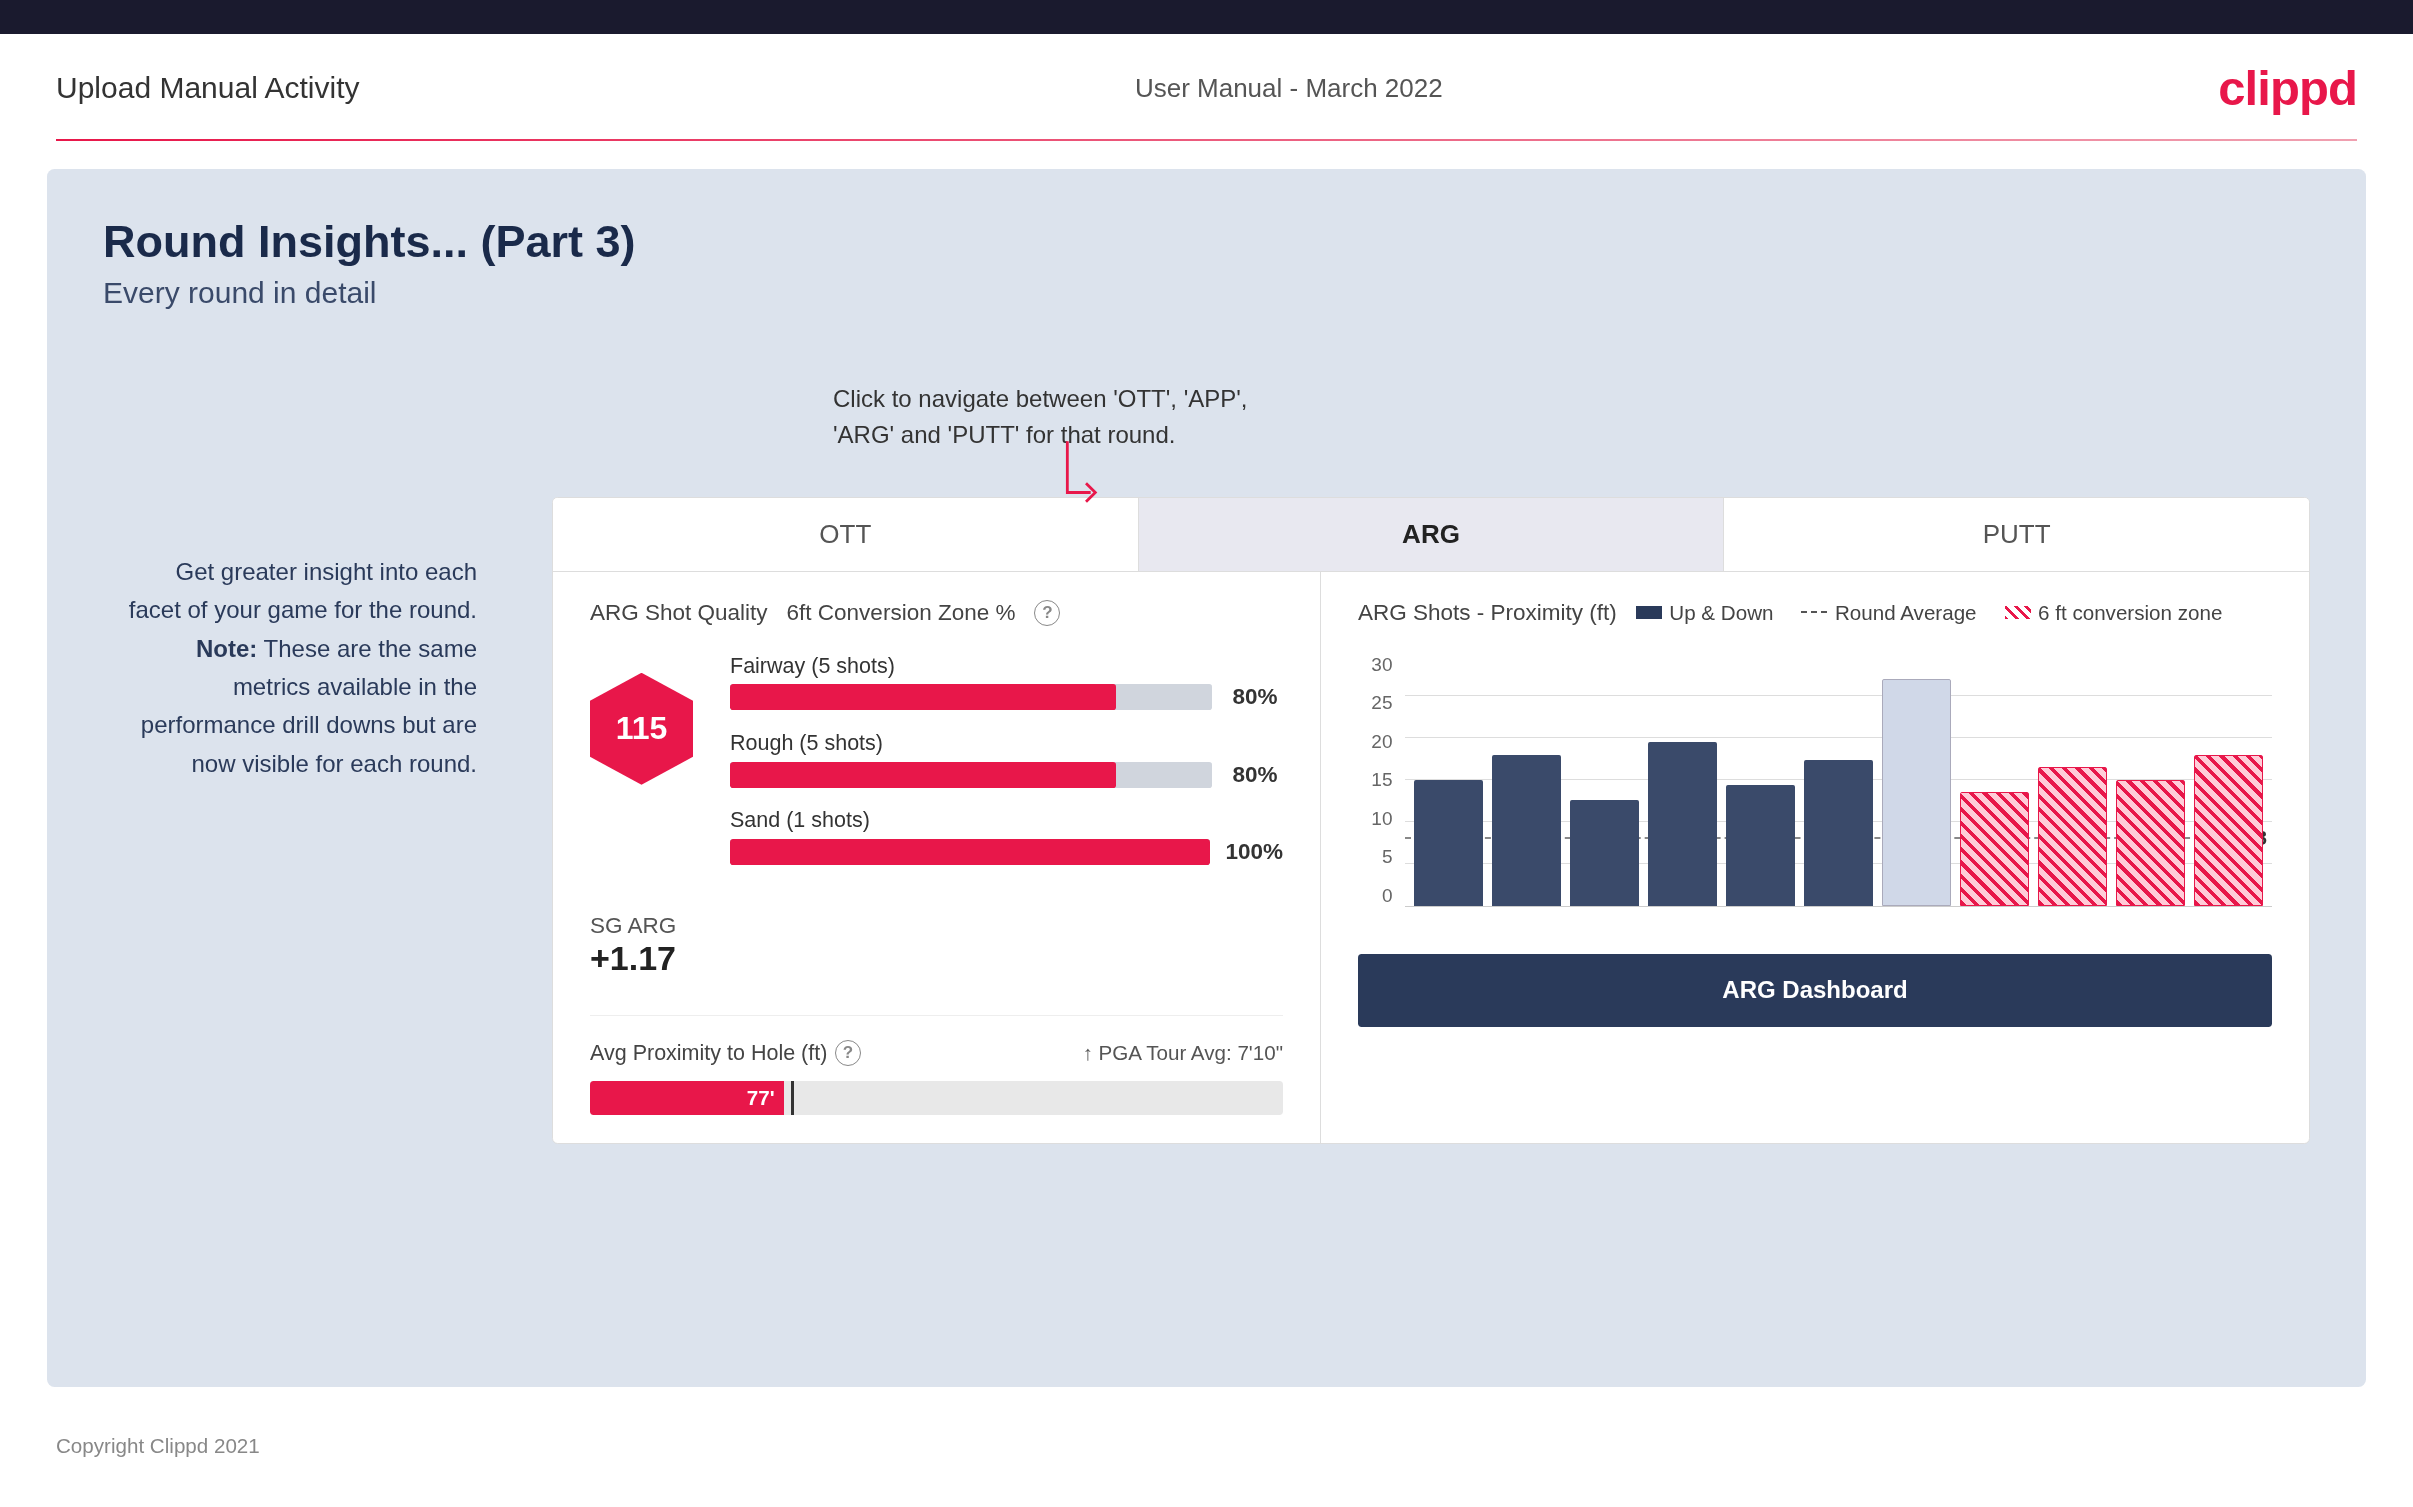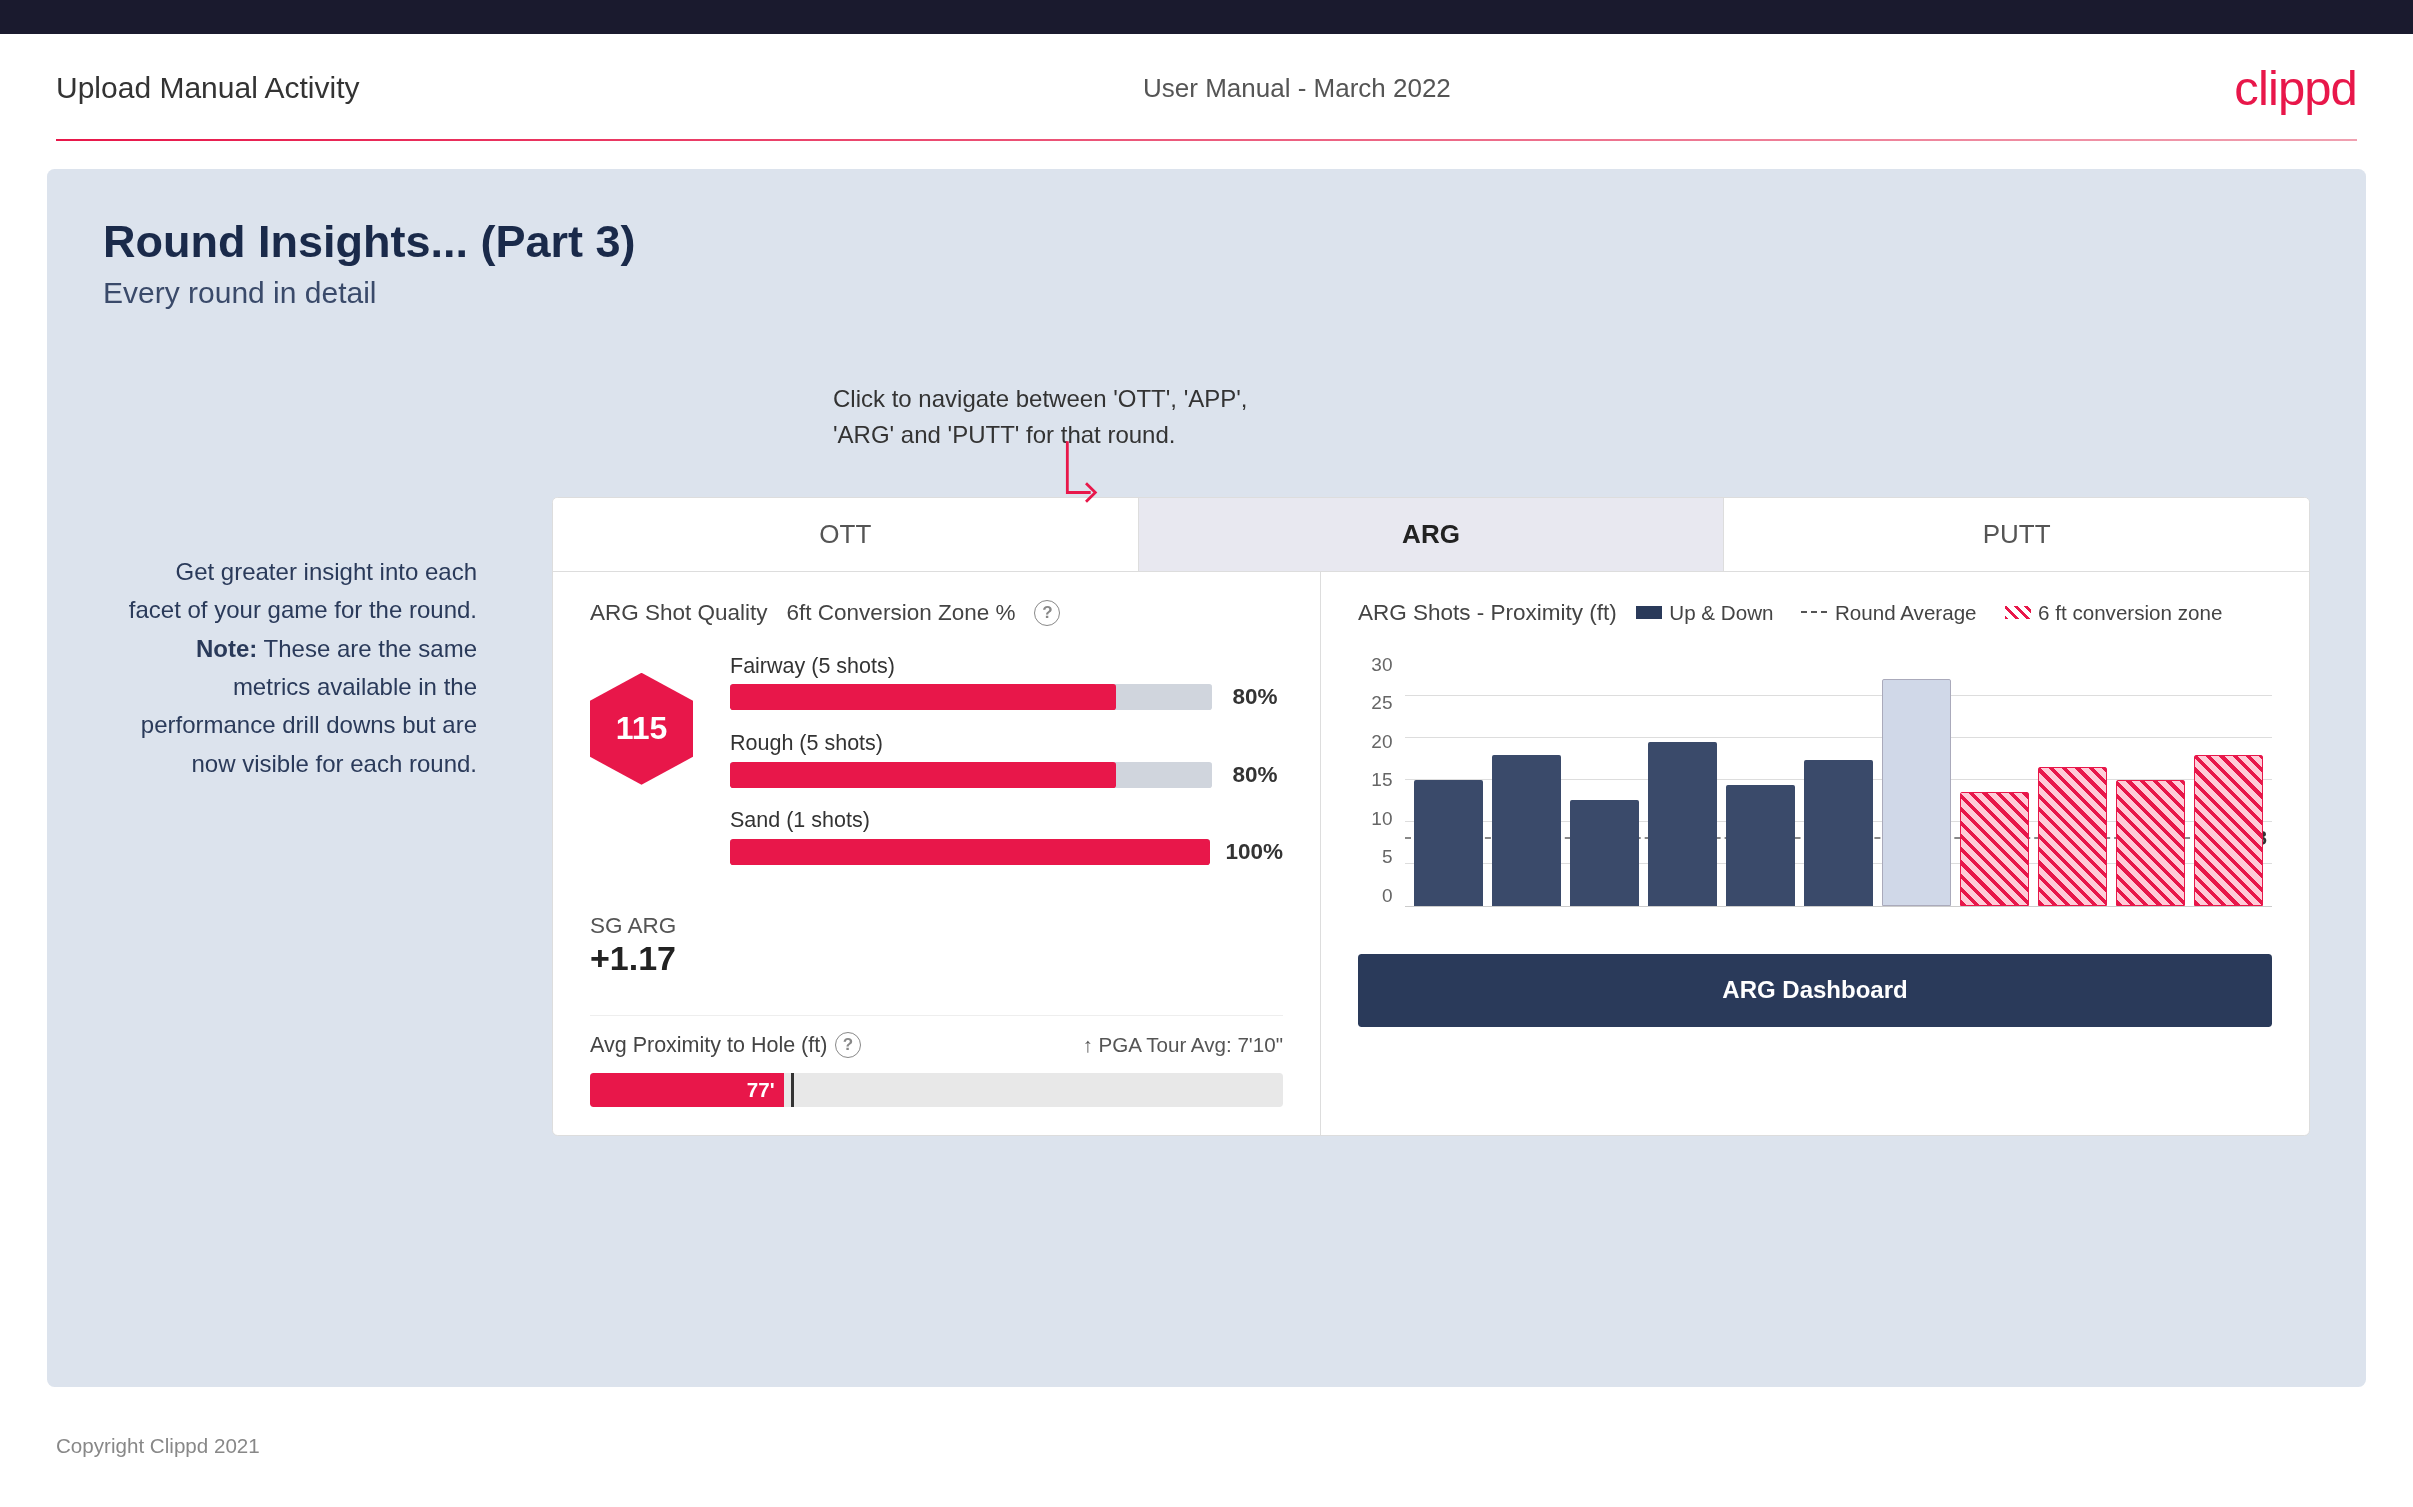--- a/index.html
+++ b/index.html
@@ -29,21 +29,21 @@
       font-weight: 400;
     }
 
     .header-center {
       font-size: 26px;
       color: #555;
     }
 
     .logo {
       font-size: 49px;
-      font-weight: 400;
+      font-weight: 700;
       color: #e8174a;
       letter-spacing: -0.9px;
     }
 
     .divider {
       height: 2.8px;
       background: linear-gradient(to right, #e8174a, #f0a0b0);
       margin: 0 56px;
     }
 
@@ -292,21 +292,21 @@
     }
 
     .sg-value {
       font-size: 34px;
       font-weight: 700;
       color: #222;
     }
 
     .proximity-section {
       margin-top: 37px;
-      padding-top: 16px;
+      padding-top: 24px;
       border-top: 0.9px solid #eee;
     }
 
     .proximity-header {
       display: flex;
       align-items: center;
       justify-content: space-between;
       margin-bottom: 15px;
     }
 

